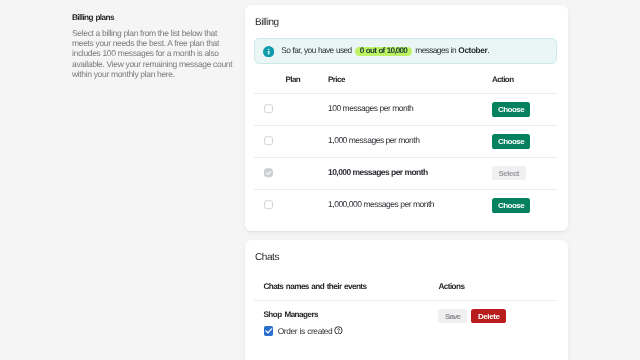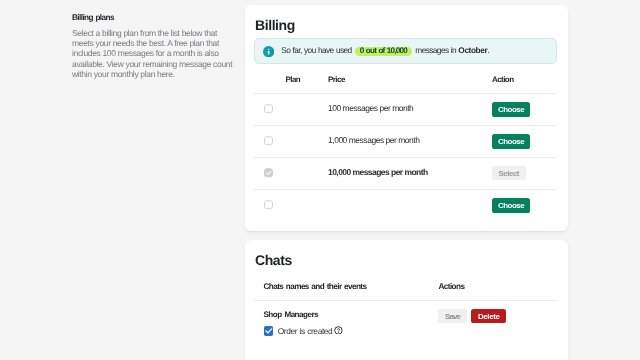--- a/index.html
+++ b/index.html
@@ -21,21 +21,21 @@
 
   
   .card {
     position:absolute; left:245px; width:322.5px;
     background:#ffffff;
     border-radius:6px;
     box-shadow:0 0.5px 1.5px rgba(20,22,30,0.055), 0 2px 5px rgba(20,22,30,0.05);
   }
   .page, .card, .banner, .btxt, .pill, .desc, .card-title, .th, .cell-price, .btn, .chead,
   .grp-title, .ev, .evlabel, .act, .trow, .cbb { filter: blur(0px); }
-  .card-title { position:absolute; left:10px; font-size:14px; font-weight:700; color:#1f2124; letter-spacing:-0.42px; }
+  .card-title { position:absolute; left:10px; font-size:10px; font-weight:400; color:#1f2124; letter-spacing:-0.42px; }
 
   
   .banner {
     position:absolute; left:9px; width:303px; height:25.5px;
     display:flex; align-items:center;
     background:#eaf6f6; border:1px solid #cfe8e9;
     border-radius:5px;
   }
   .banner .bic { flex:0 0 auto; margin-left:8px; width:11.3px; height:11.3px; position:relative; top:-1.2px; }
   .banner .btxt { margin-left:7px; font-size:8.3px; color:#2b2e33; letter-spacing:-0.58px; word-spacing:0.55px; white-space:nowrap; }
@@ -133,20 +133,21 @@
             </svg>
         </div>
         <div class="cell-price bold">10,000 messages per month</div>
         <div class="act">
           <button class="btn btn-gray">Select</button>
         </div>
       </div>
 
       <div class="trow">
         <div class="cbox"></div>
+        <div class="cell-price">1,000,000 messages per month</div>
         <div class="act">
           <button class="btn btn-green">Choose</button>
         </div>
       </div>
     </div>
   </div>
 
   <div class="card" style="top:240px;height:130px;border-bottom-left-radius:0;border-bottom-right-radius:0;">
     <div class="card-title" style="top:12px;">Chats</div>
 

